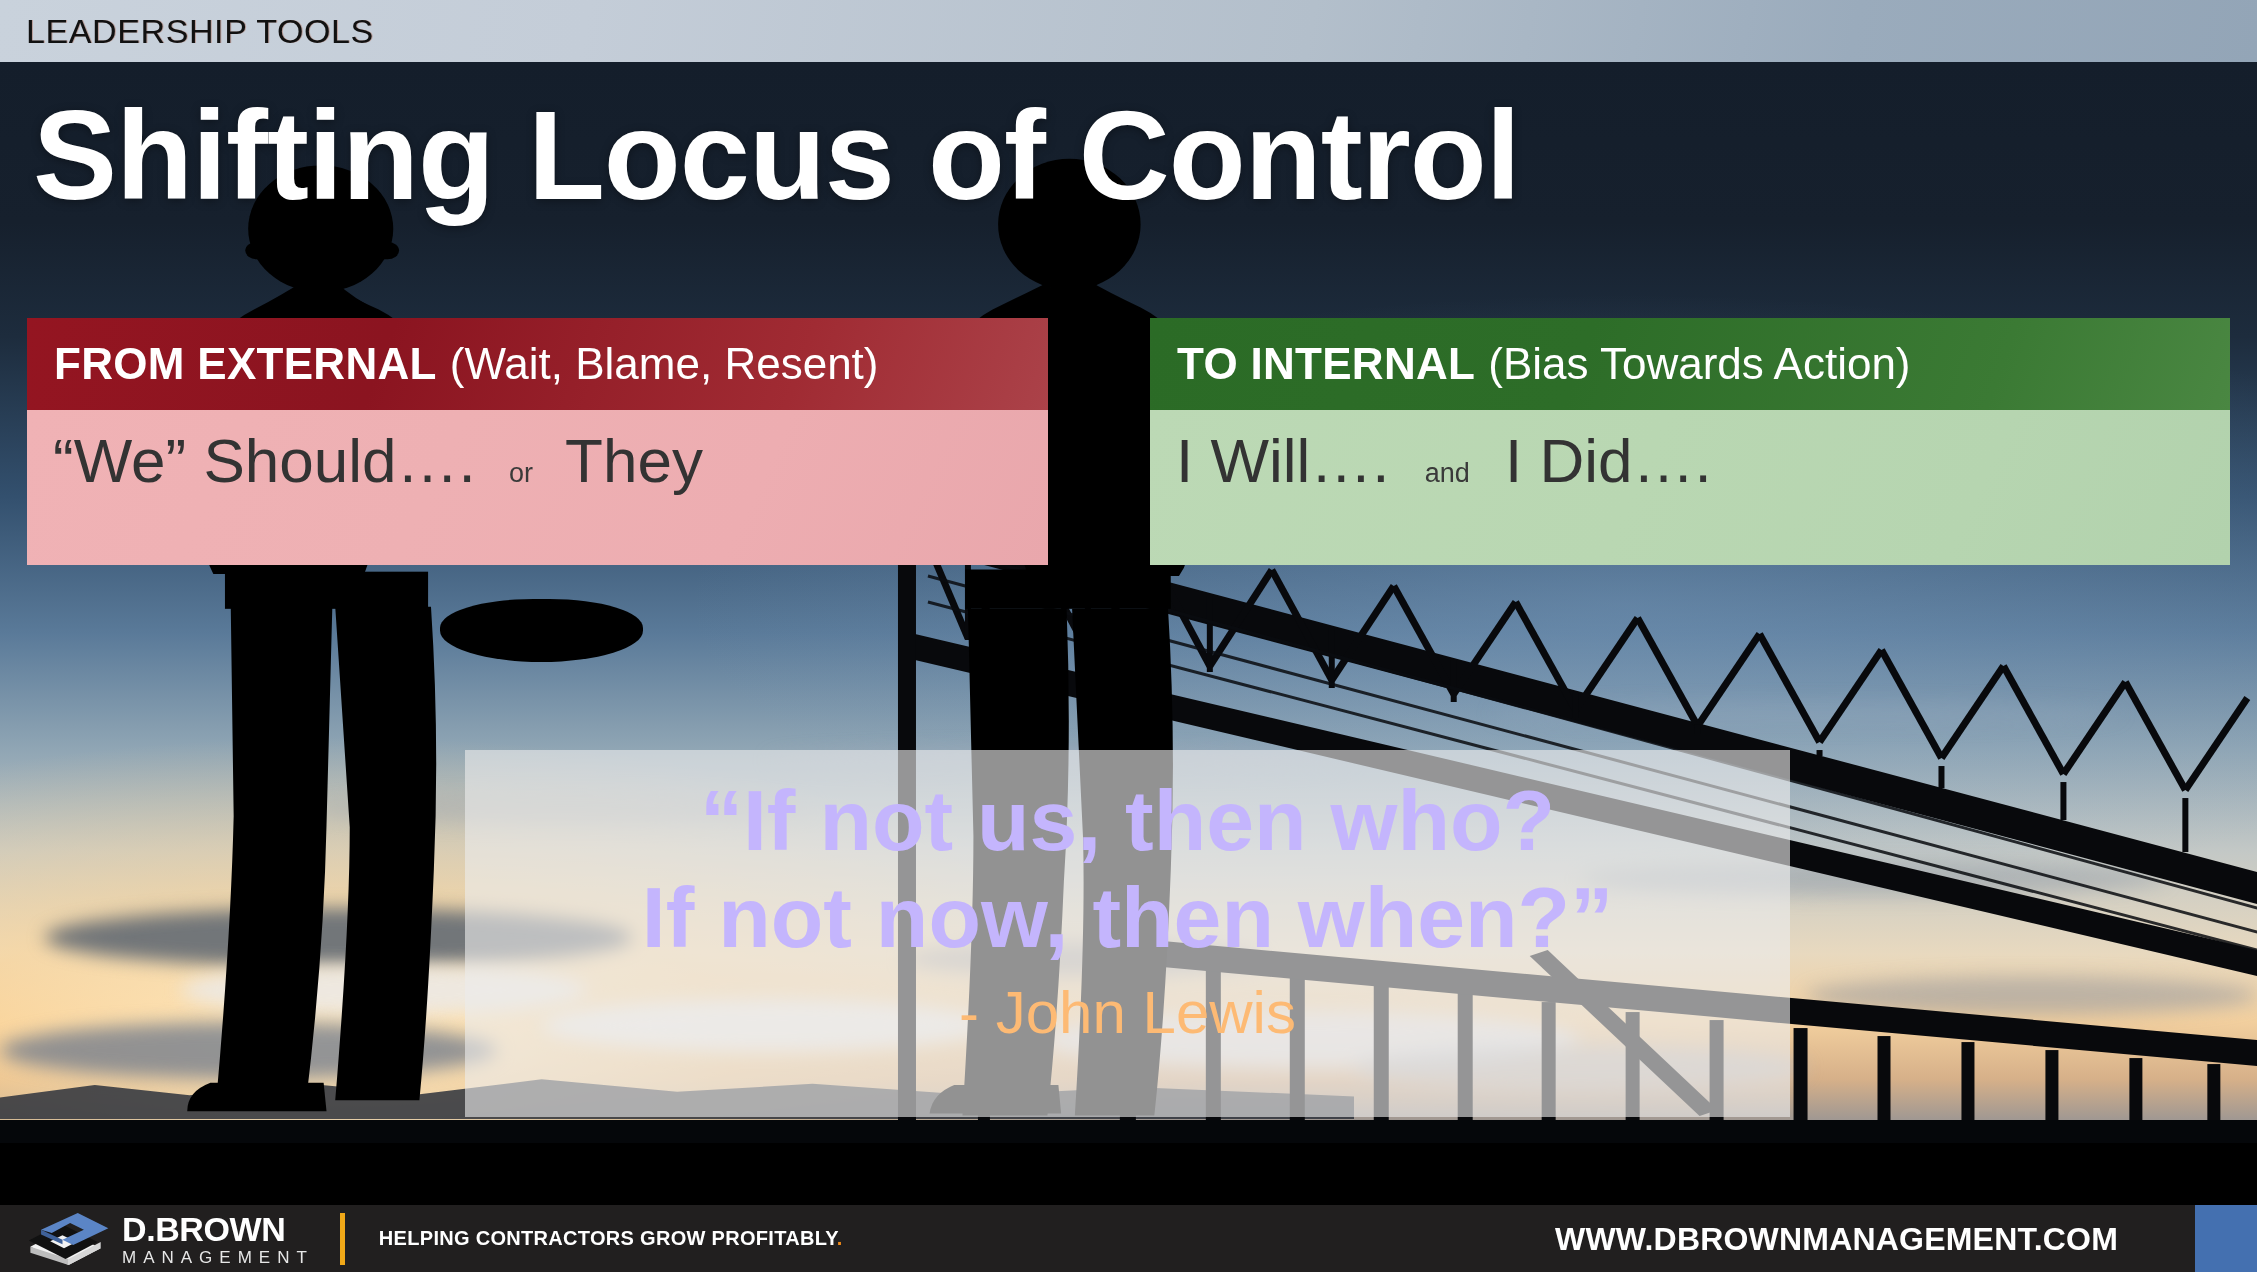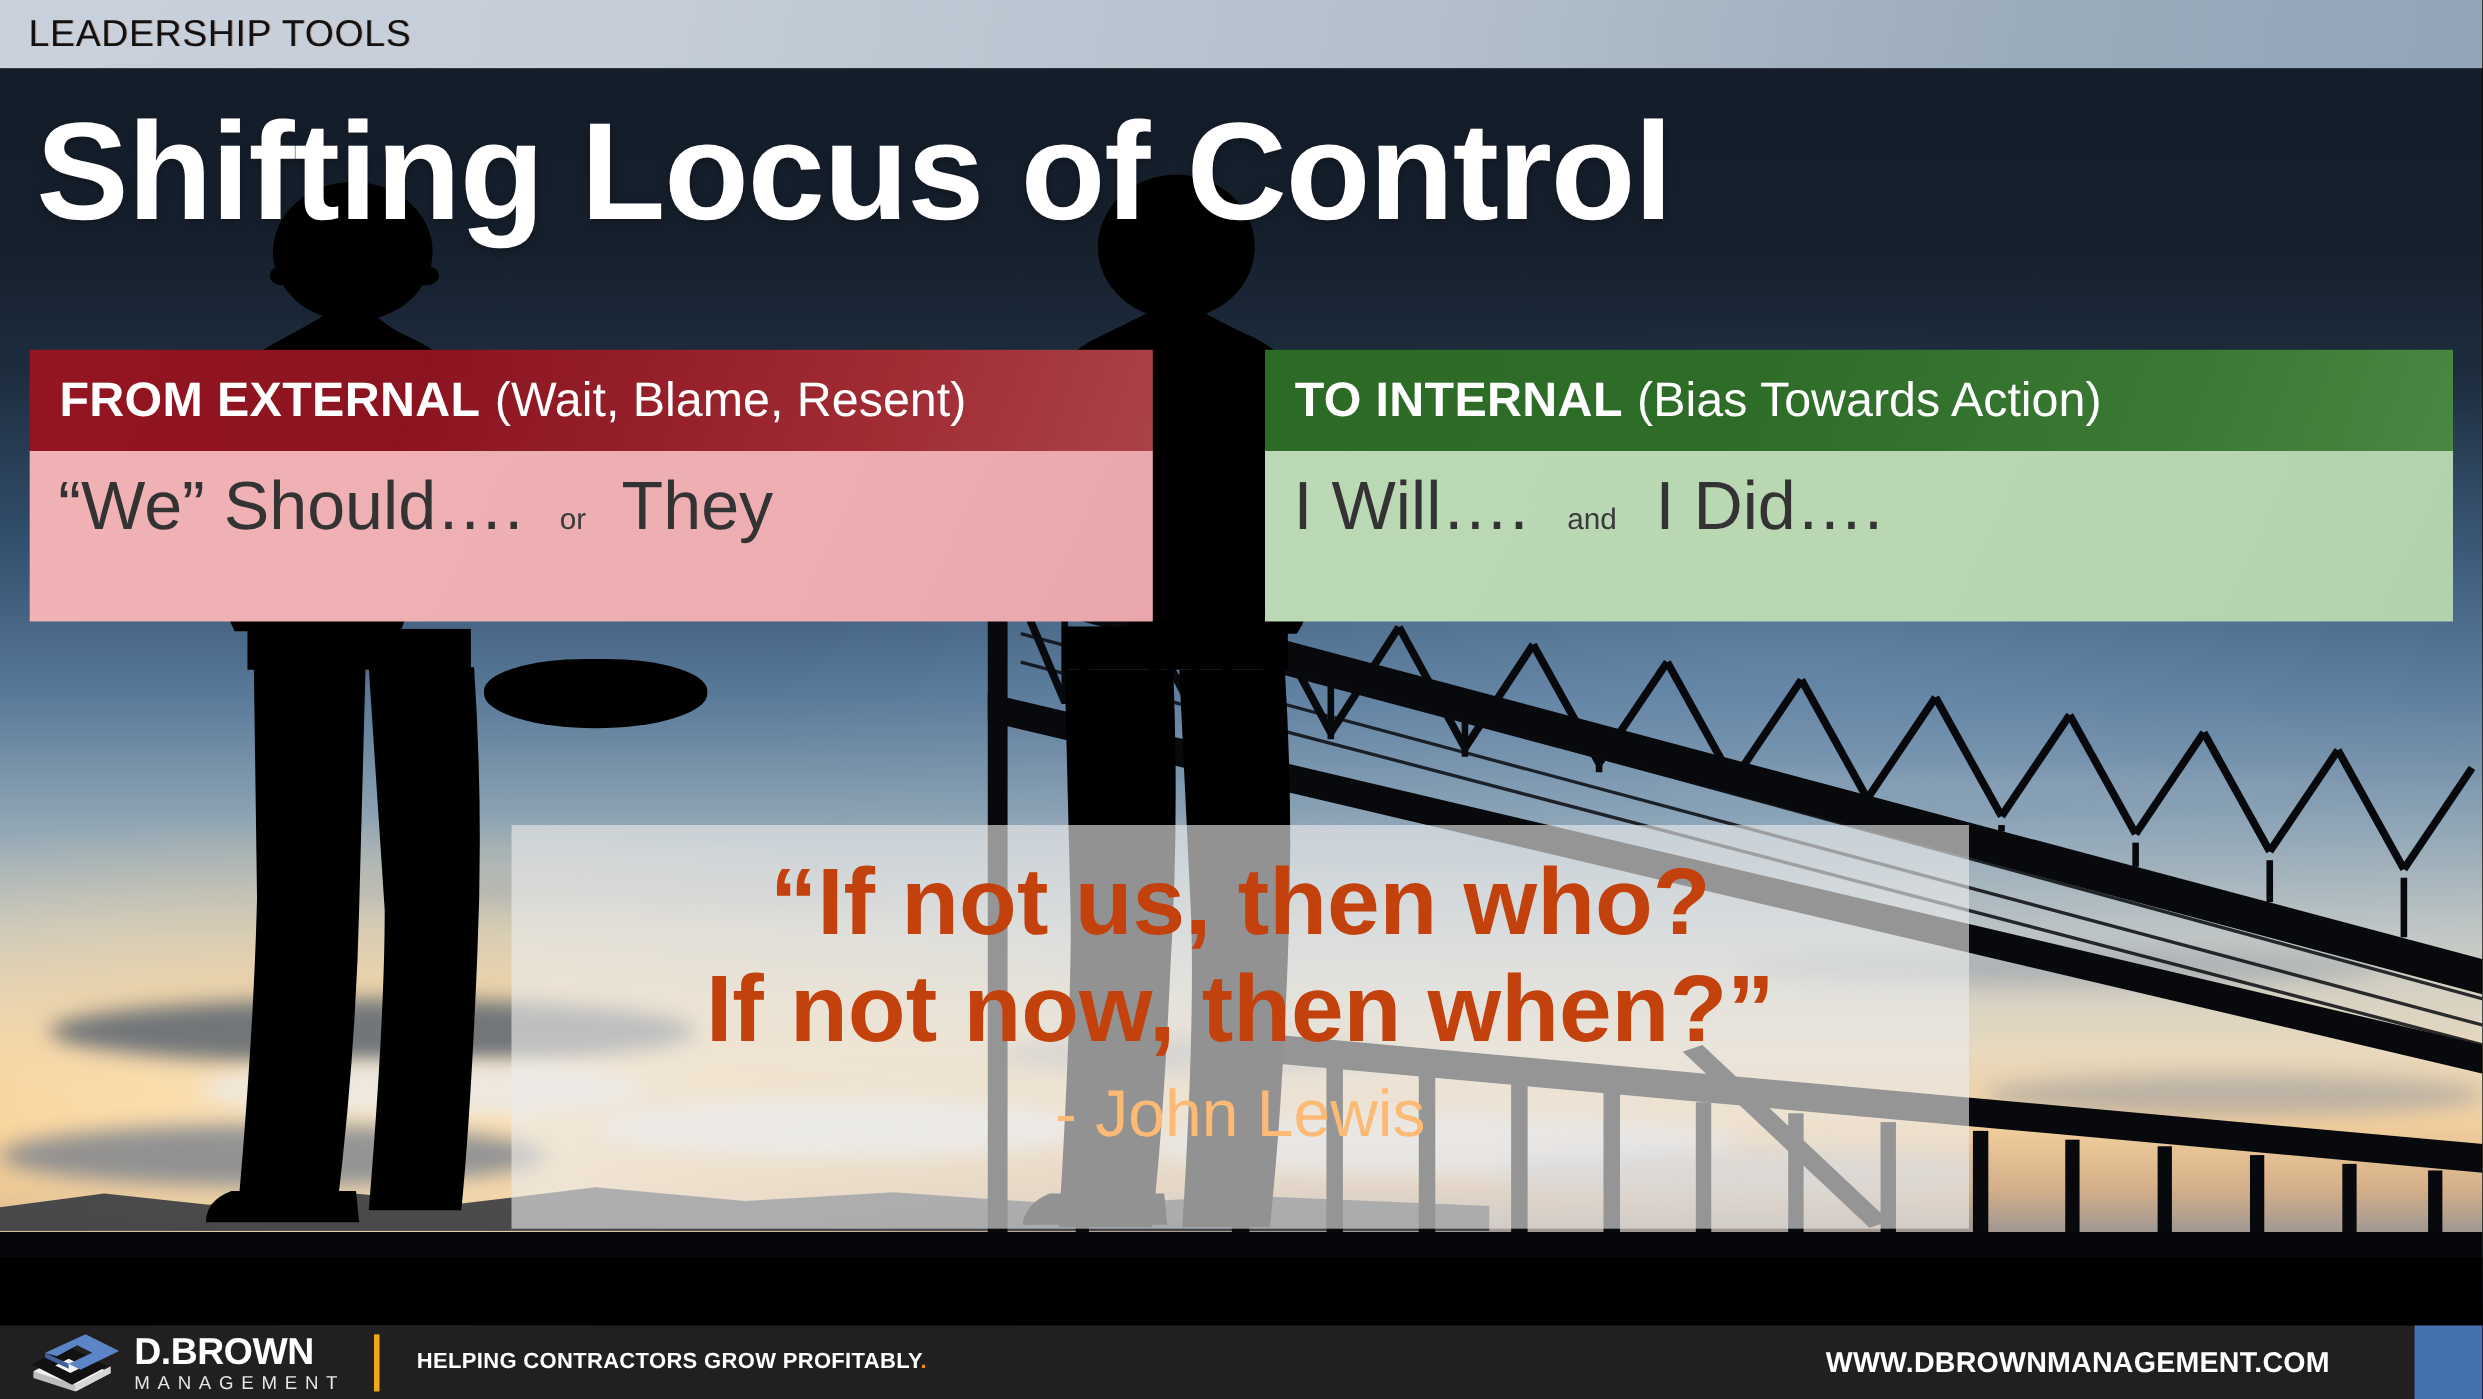--- a/index.html
+++ b/index.html
@@ -122,21 +122,21 @@
   .note{font-size:32px;color:#9b1118;font-weight:normal;margin-left:18px;}
 
   
   .quote{
     position:absolute;left:465px;top:750px;width:1325px;height:367px;
     background:rgba(236,236,236,.62);
     display:flex;flex-direction:column;align-items:center;justify-content:flex-start;
     padding-top:22px;
   }
   .quote-line{
-    font-size:86px;font-weight:bold;color:#c2410c;line-height:1.13;white-space:nowrap;
+    font-size:86px;font-weight:bold;color:#c4b5fd;line-height:1.13;white-space:nowrap;
   }
   .quote-author{
     font-size:60px;color:#fdba74;margin-top:12px;white-space:nowrap;
   }
 
   
   .footerpad{position:absolute;left:0;top:1143px;width:2257px;height:62px;background:#000;}
   .footer{
     position:absolute;left:0;bottom:0;width:2257px;height:67px;
     background:#211f1f;display:flex;align-items:center;
@@ -146,21 +146,21 @@
   .brand{margin-left:12px;line-height:1;}
   .brand .b1{font-size:34px;font-weight:bold;color:#fff;letter-spacing:-.4px;}
   .brand .b2{font-size:17px;color:#e7e7e7;letter-spacing:7px;margin-top:3px;}
   .vbar{width:5px;height:52px;background:#f0a818;margin-left:26px;flex:0 0 auto;}
   .tagline{
     margin-left:34px;color:#fff;font-weight:bold;font-size:20px;letter-spacing:.3px;
   }
   .tagline .dot{color:#f08a18;}
   .url{
     position:absolute;right:139px;top:50%;transform:translateY(-50%);
-    color:#fff;font-weight:bold;font-size:26px;letter-spacing:.2px;
+    color:#fff;font-weight:bold;font-size:32px;letter-spacing:.2px;
   }
   .bluecap{position:absolute;right:0;top:0;width:62px;height:67px;background:#4470b0;}
 </style>
 </head>
 <body>
 
 <div class="slide">
 
   <div class="bg">
     <div class="sky"></div>

